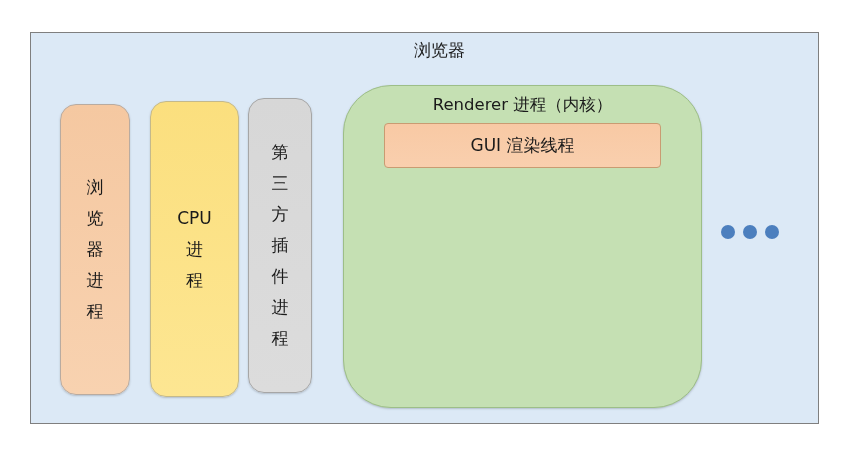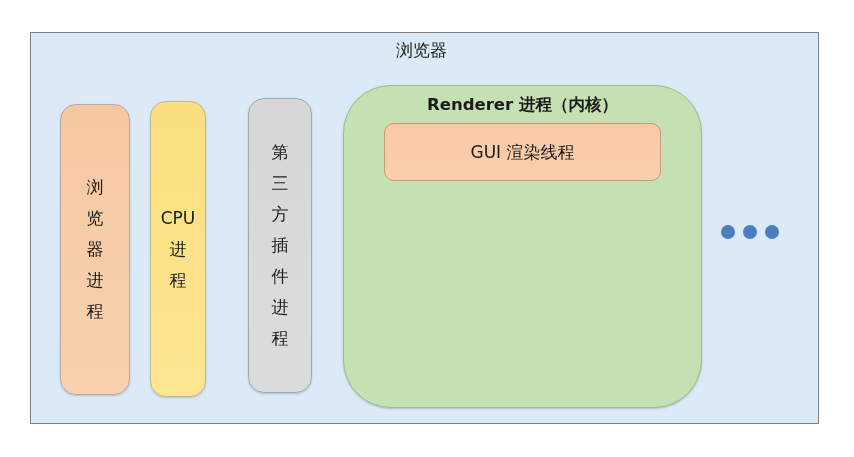--- a/index.html
+++ b/index.html
@@ -15,21 +15,21 @@
   .browser-box {
     position: absolute;
     left: 30px; top: 32px;
     width: 789px; height: 392px;
     background: #dce9f6;
     border: 1.5px solid #7f7f7f;
     box-sizing: border-box;
   }
   .browser-title {
     position: absolute;
-    left: 27px; top: 38px;
+    left: 45px; top: 38px;
     width: 789px;
     text-align: center;
     font-size: 17px;
     line-height: 24px;
   }
   
   .pill {
     position: absolute;
     box-sizing: border-box;
     border-radius: 16px;
@@ -37,21 +37,21 @@
     align-items: center;
     justify-content: center;
     box-shadow: 0 1px 2px rgba(100,110,120,0.35);
   }
   .pill-browser {
     left: 60px; top: 104px; width: 70px; height: 291px;
     background: linear-gradient(#f5c8a1, #f8d2b0);
     border: 1px solid #b9aba0;
   }
   .pill-cpu {
-    left: 150px; top: 101px; width: 56px; height: 296px;
+    left: 150px; top: 101px; width: 89px; height: 296px;
     background: linear-gradient(#fbdf7e, #fde692);
     border: 1px solid #c4b98b;
   }
   .pill-plugin {
     left: 248px; top: 98px; width: 64px; height: 295px;
     background: linear-gradient(#d7d7d7, #dcdcdc);
     border: 1px solid #a6a6a6;
   }
   .vlabel {
     white-space: pre-line;
@@ -69,34 +69,33 @@
     border: 1px solid #9dbe88;
     border-radius: 48px;
     box-shadow: 0 1px 2px rgba(100,110,120,0.35);
   }
   .renderer-title {
     height: 37px;
     display: flex;
     align-items: center;
     justify-content: center;
     font-size: 16.5px;
-    font-weight: bold;
   }
   .threads {
     display: flex;
     flex-direction: column;
     align-items: center;
     gap: 12px;
   }
   .thread-box {
-    width: 277px; height: 58px;
+    width: 277px; height: 45px;
     box-sizing: border-box;
     background: linear-gradient(#f8c9a4, #f9cfae);
     border: 1px solid #c99b72;
-    border-radius: 10px;
+    border-radius: 4px;
     display: flex;
     align-items: center;
     justify-content: center;
     font-size: 17px;
   }
   
   .ellipsis {
     position: absolute;
     left: 721px; top: 225px;
     display: flex;

